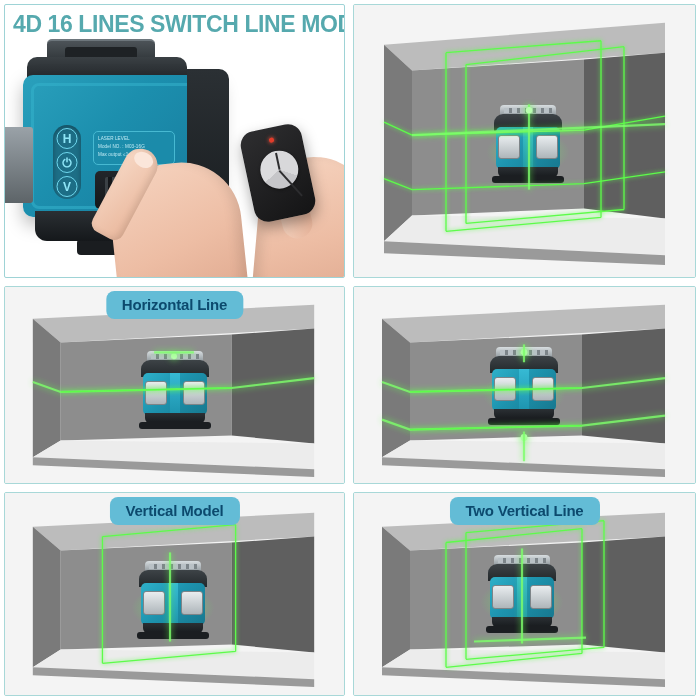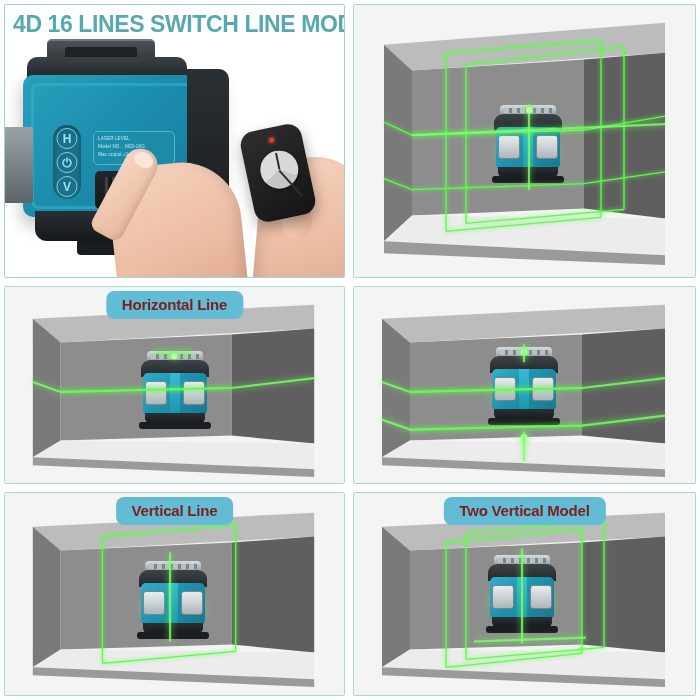--- a/index.html
+++ b/index.html
@@ -222,21 +222,21 @@
     transform-origin: left center; transform: rotate(60deg);
   }
 
   
   .scene { position:absolute; inset:0; background:#f4f4f4; }
 
   .badge {
     position:absolute; top: 4px; left:50%;
     transform: translateX(-50%);
     background: #63bcd6;
-    color:#7f1d1d;
+    color:#0c4a6e;
     font-size: 15px; font-weight: bold;
     padding: 5px 16px 6px;
     border-radius: 8px;
     white-space: nowrap;
     z-index: 30;
     letter-spacing: -0.2px;
   }
 
   .room-svg { position:absolute; inset:0; width:100%; height:100%; }
 
@@ -458,21 +458,21 @@
           <circle class="ldot" cx="170" cy="66" r="3.4"></circle>
           <circle class="ldot" cx="170" cy="152" r="3.4"></circle>
           <path class="lbeam" d="M170,58 L170,76" opacity=".8"></path>
           <path class="lbeam" d="M170,146 L170,176" opacity=".8"></path>
         </svg>
       </div>
     </div>
   </div>
 
   <div class="panel">
-    <div class="badge">Vertical Line</div>
+    <div class="badge">Vertical Model</div>
     <div class="scene">
       <svg class="room-svg" viewBox="0 0 341 204" preserveAspectRatio="none">
         <polygon points="28,34 311,20 311,44 56,58" fill="#bcbcbc"></polygon>
         <polygon points="28,34 56,58 56,158 28,176" fill="#7a7a7a"></polygon>
         <polygon points="56,58 228,50 228,153 56,158" fill="#8d8d8d"></polygon>
         <polygon points="228,50 311,44 311,161 228,153" fill="#5f5f5f"></polygon>
         <polygon points="28,176 56,158 311,161 311,188" fill="#ececec"></polygon>
         <polygon points="28,176 311,188 311,196 28,184" fill="#9a9a9a"></polygon>
       </svg>
 
@@ -491,21 +491,21 @@
       <div class="laser" style="inset:0">
         <svg class="lsvg" viewBox="0 0 341 204" preserveAspectRatio="none">
           <path class="lline" d="M98,44 L98,172 M98,44 L232,32 M98,172 L232,160 M232,32 L232,160"></path>
           <path class="lbeam" d="M166,60 L166,150" opacity=".85"></path>
         </svg>
       </div>
     </div>
   </div>
 
   <div class="panel">
-    <div class="badge">Two Vertical Model</div>
+    <div class="badge">Two Vertical Line</div>
     <div class="scene">
       <svg class="room-svg" viewBox="0 0 341 204" preserveAspectRatio="none">
         <polygon points="28,34 311,20 311,44 56,58" fill="#bcbcbc"></polygon>
         <polygon points="28,34 56,58 56,158 28,176" fill="#7a7a7a"></polygon>
         <polygon points="56,58 228,50 228,153 56,158" fill="#8d8d8d"></polygon>
         <polygon points="228,50 311,44 311,161 228,153" fill="#5f5f5f"></polygon>
         <polygon points="28,176 56,158 311,161 311,188" fill="#ececec"></polygon>
         <polygon points="28,176 311,188 311,196 28,184" fill="#9a9a9a"></polygon>
       </svg>
 

